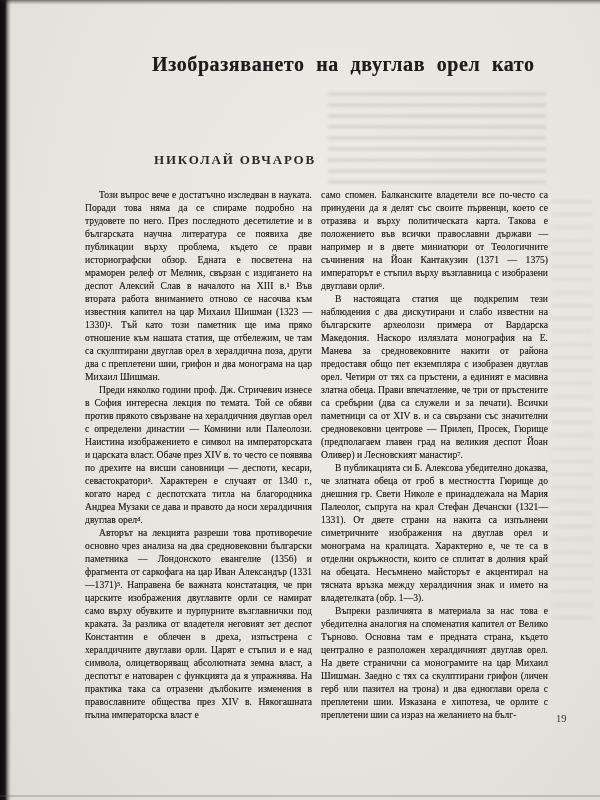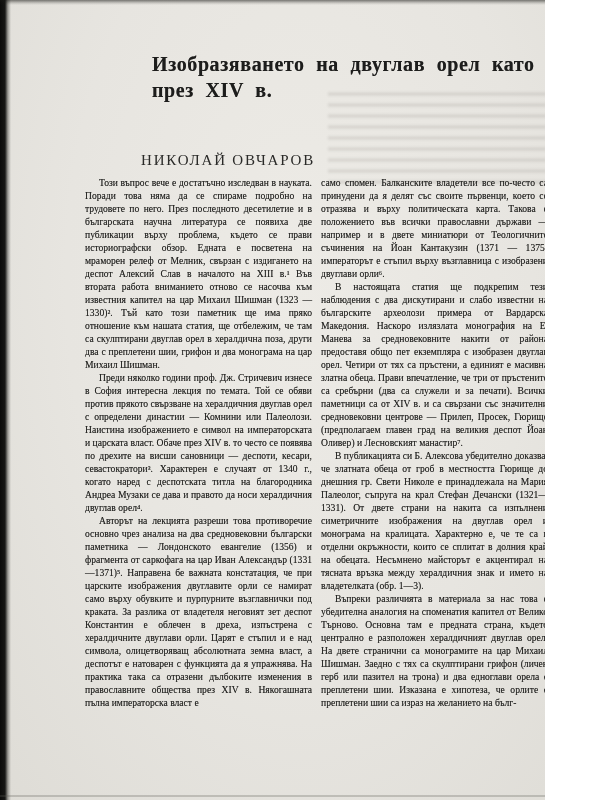--- a/index.html
+++ b/index.html
@@ -1,18 +1,18 @@
 <!DOCTYPE html>
 <html lang="bg"><head>
 <meta charset="utf-8">
 <style>
   html, body { margin: 0; padding: 0; background: #ffffff; }
   .page {
     position: relative;
-    width: 545px;
+    width: 600px;
     height: 800px;
     overflow: hidden;
     background:
       radial-gradient(ellipse at 55% 35%, #edebe6 0%, #e7e5e0 55%, #dedcd6 100%);
     font-family: "Liberation Serif", "DejaVu Serif", serif;
     color: #262626;
   }
   
   .edge-left {
     position: absolute; left: 0; top: 0; width: 11px; height: 800px;
@@ -44,26 +44,26 @@
   
   .title {
     position: absolute; left: 152px; top: 38px; width: 404px;
     font-size: 20px; line-height: 26px;
     letter-spacing: 0.6px; word-spacing: 6px;
     color: #1d1d1c;
     text-shadow: 0 0 0.4px rgba(30,30,28,0.6);
   }
   .title span { display: block; }
   .author {
-    position: absolute; left: 141px; top: 152px;
-    font-size: 15px; font-weight: normal; letter-spacing: 1.8px;
+    position: absolute; left: 154px; top: 152px;
+    font-size: 13px; font-weight: bold; letter-spacing: 1.8px;
     color: #2a2a28;
   }
   .body-cols {
-    position: absolute; left: 85px; top: 176px; width: 463px;
+    position: absolute; left: 85px; top: 188px; width: 463px;
     display: flex; gap: 9px;
   }
   .col {
     width: 227px;
     font-size: 9.6px; line-height: 13px;
     text-align: justify;
     color: #242422;
     text-shadow: 0 0 0.3px rgba(40,40,38,0.55);
   }
   .col p { margin: 0; }
@@ -79,21 +79,20 @@
 <div class="page">
 
   <div class="bleed-1"></div>
   <div class="bleed-2"></div>
   <div class="edge-left"></div>
   <div class="edge-top"></div>
   <div class="edge-bottom"></div>
 
   <h1 class="title">
     <span>Изобразяването на двуглав орел като</span>
-    <span>през XIV в.</span>
   </h1>
 
   <div class="author">НИКОЛАЙ ОВЧАРОВ</div>
 
   <div class="body-cols">
     <div class="col">
       <p class="indent">Този въпрос вече е достатъчно изследван в науката. Поради това няма да се спираме подробно на трудовете по него. През последното десетилетие и в българската научна литература се появиха две публикации върху проблема, където се прави историографски обзор. Едната е посветена на мраморен релеф от Мелник, свързан с издигането на деспот Алексий Слав в началото на XIII в.¹ Във втората работа вниманието отново се насочва към известния капител на цар Михаил Шишман (1323 — 1330)². Тъй като този паметник ще има пряко отношение към нашата статия, ще отбележим, че там са скулптирани двуглав орел в хералдична поза, други два с преплетени шии, грифон и два монограма на цар Михаил Шишман.</p>
       <p class="indent">Преди няколко години проф. Дж. Стричевич изнесе в София интересна лекция по темата. Той се обяви против прякото свързване на хералдичния двуглав орел с определени династии — Комнини или Палеолози. Наистина изображението е символ на императорската и царската власт. Обаче през XIV в. то често се появява по дрехите на висши сановници — деспоти, кесари, севастократори³. Характерен е случаят от 1340 г., когато наред с деспотската титла на благородника Андреа Музаки се дава и правото да носи хералдичния двуглав орел⁴.</p>
       <p class="indent">Авторът на лекцията разреши това противоречие основно чрез анализа на два средновековни български паметника — Лондонското евангелие (1356) и фрагмента от саркофага на цар Иван Александър (1331—1371)⁵. Направена бе важната констатация, че при царските изображения двуглавите орли се намират само върху обувките и пурпурните възглавнички под краката. За разлика от владетеля неговият зет деспот Константин е облечен в дреха, изпъстрена с хералдичните двуглави орли. Царят е стъпил и е над символа, олицетворяващ абсолютната земна власт, а деспотът е натоварен с функцията да я упражнява. На практика така са отразени дълбоките изменения в православните общества през XIV в. Някогашната пълна императорска власт е</p>
     </div>

